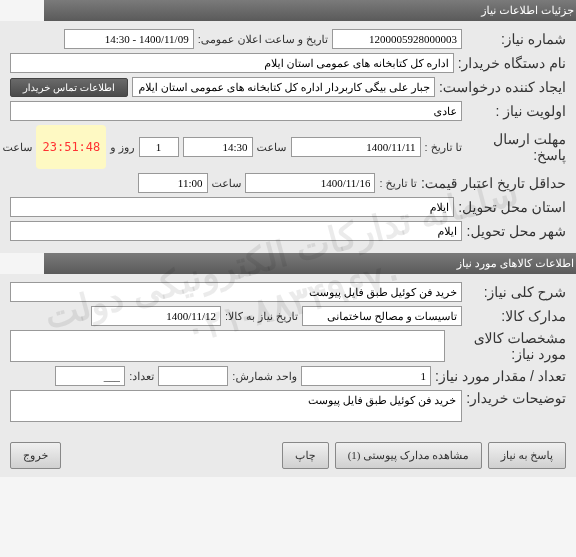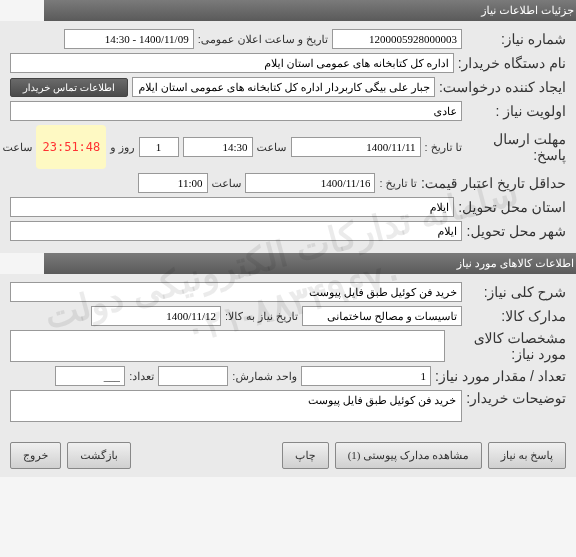--- a/index.html
+++ b/index.html
@@ -216,15 +216,14 @@
     <textarea rows="2" style="">خرید فن کوئیل طبق فایل پیوست</textarea>
   </div>
 
 </div>
 
 <div class="bottom-bar">
   <button class="btn">پاسخ به نیاز</button>
   <button class="btn">مشاهده مدارک پیوستی (1)</button>
   <button class="btn">چاپ</button>
   <span class="spacer"></span>
-  <button class="btn">بازگشت</button>
   <button class="btn">خروج</button>
 </div>
 
 </body></html>

